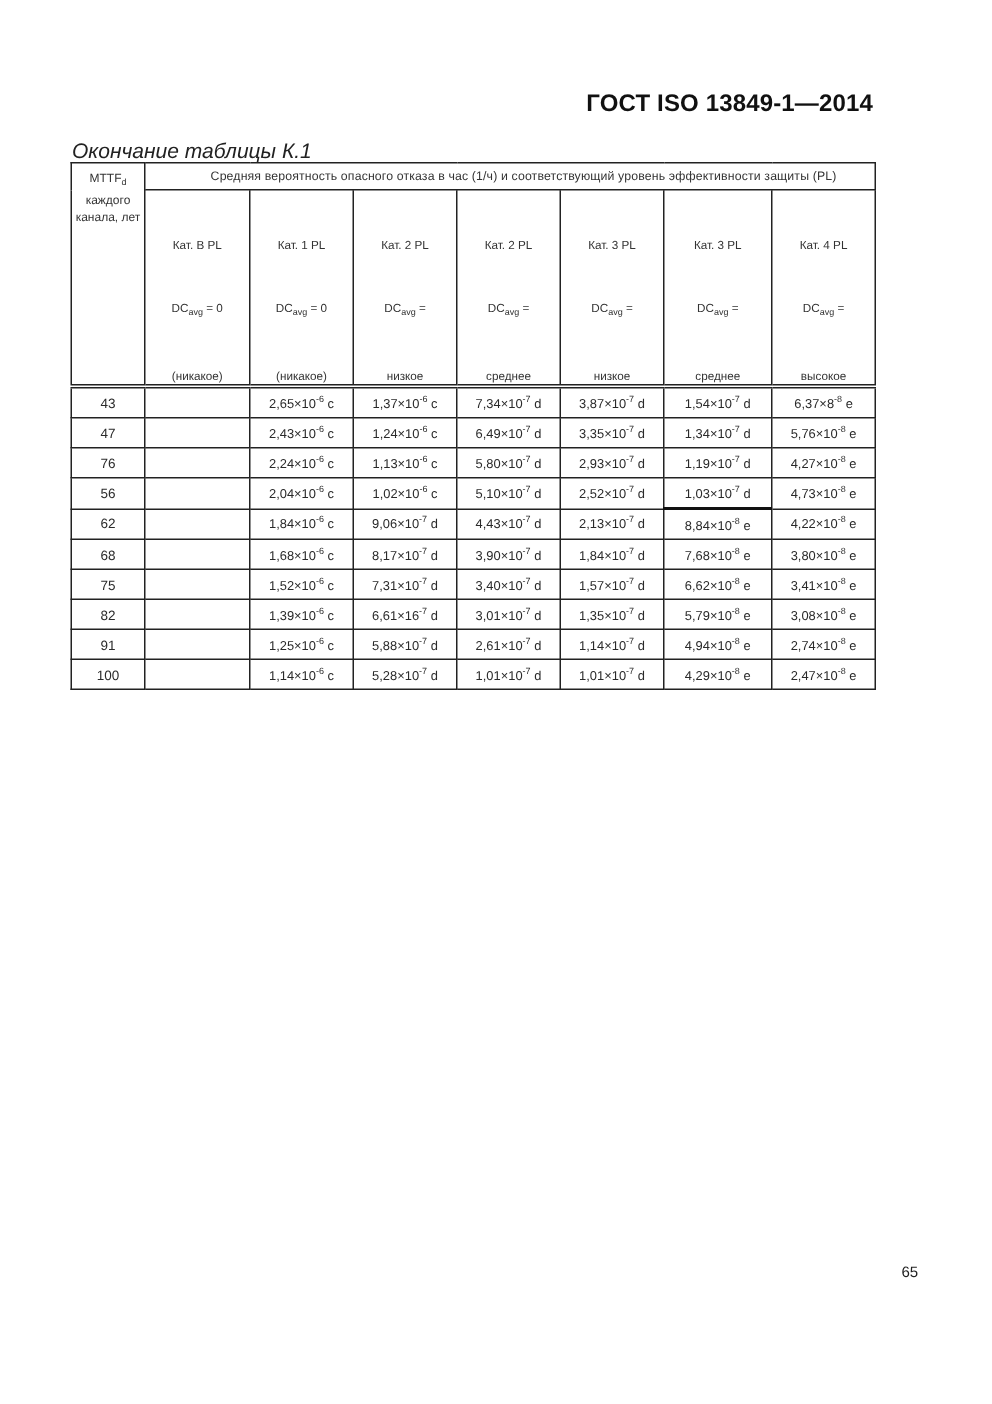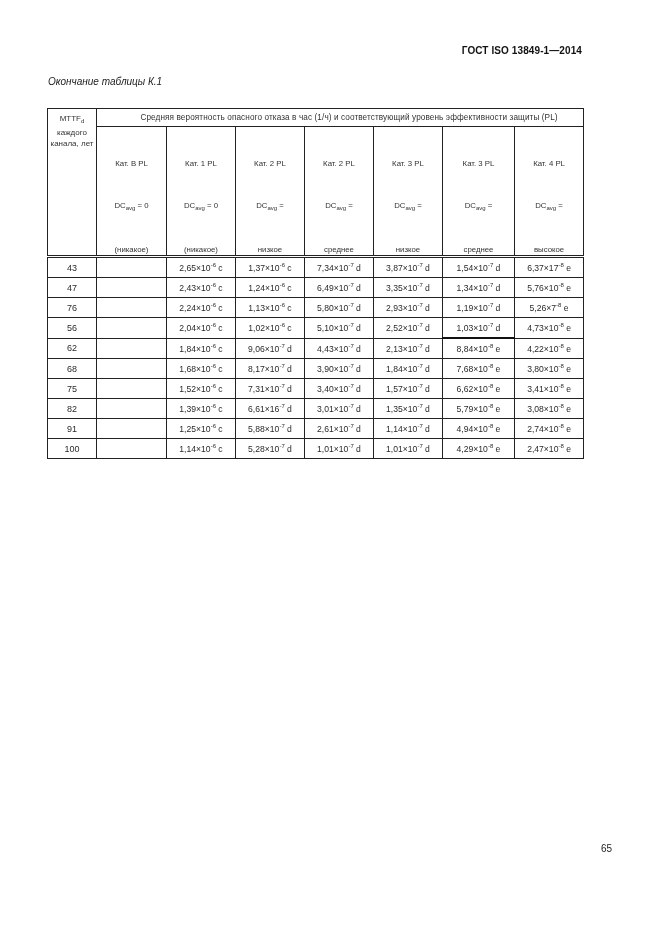--- a/index.html
+++ b/index.html
@@ -10,32 +10,32 @@
     body {
       width: 661px;
       height: 936px;
       position: relative;
       overflow: hidden;
       font-family: "Liberation Sans", "DejaVu Sans", sans-serif;
       color: #1a1a1a;
     }
     .doc-header {
       position: absolute;
-      top: 45px;
+      top: 61px;
       right: 79px;
-      font-size: 10px;
+      font-size: 16px;
       font-weight: bold;
       letter-spacing: 0.1px;
       color: #111;
     }
     .caption {
       position: absolute;
-      top: 76px;
+      top: 92px;
       left: 48px;
-      font-size: 10px;
+      font-size: 14px;
       font-style: italic;
       color: #222;
     }
     .table-wrap {
       position: absolute;
       top: 108px;
       left: 47px;
       width: 536px;
     }
     table {
@@ -159,41 +159,41 @@
     </thead>
     <tbody id="tbody">
         <tr>
           <td class="mttfval">43</td>
           <td><span></span><sup></sup><span></span></td>
           <td><span>2,65×10</span><sup>-6</sup><span> c</span></td>
           <td><span>1,37×10</span><sup>-6</sup><span> c</span></td>
           <td><span>7,34×10</span><sup>-7</sup><span> d</span></td>
           <td><span>3,87×10</span><sup>-7</sup><span> d</span></td>
           <td><span>1,54×10</span><sup>-7</sup><span> d</span></td>
-          <td><span>6,37×17</span><sup>-8</sup><span> e</span></td>
+          <td><span>6,37×8</span><sup>-8</sup><span> e</span></td>
         </tr>
         <tr>
           <td class="mttfval">47</td>
           <td><span></span><sup></sup><span></span></td>
           <td><span>2,43×10</span><sup>-6</sup><span> c</span></td>
           <td><span>1,24×10</span><sup>-6</sup><span> c</span></td>
           <td><span>6,49×10</span><sup>-7</sup><span> d</span></td>
           <td><span>3,35×10</span><sup>-7</sup><span> d</span></td>
           <td><span>1,34×10</span><sup>-7</sup><span> d</span></td>
           <td><span>5,76×10</span><sup>-8</sup><span> e</span></td>
         </tr>
         <tr>
           <td class="mttfval">76</td>
           <td><span></span><sup></sup><span></span></td>
           <td><span>2,24×10</span><sup>-6</sup><span> c</span></td>
           <td><span>1,13×10</span><sup>-6</sup><span> c</span></td>
           <td><span>5,80×10</span><sup>-7</sup><span> d</span></td>
           <td><span>2,93×10</span><sup>-7</sup><span> d</span></td>
           <td><span>1,19×10</span><sup>-7</sup><span> d</span></td>
-          <td><span>5,26×7</span><sup>-8</sup><span> e</span></td>
+          <td><span>4,27×10</span><sup>-8</sup><span> e</span></td>
         </tr>
         <tr>
           <td class="mttfval">56</td>
           <td><span></span><sup></sup><span></span></td>
           <td><span>2,04×10</span><sup>-6</sup><span> c</span></td>
           <td><span>1,02×10</span><sup>-6</sup><span> c</span></td>
           <td><span>5,10×10</span><sup>-7</sup><span> d</span></td>
           <td><span>2,52×10</span><sup>-7</sup><span> d</span></td>
           <td><span>1,03×10</span><sup>-7</sup><span> d</span></td>
           <td><span>4,73×10</span><sup>-8</sup><span> e</span></td>

